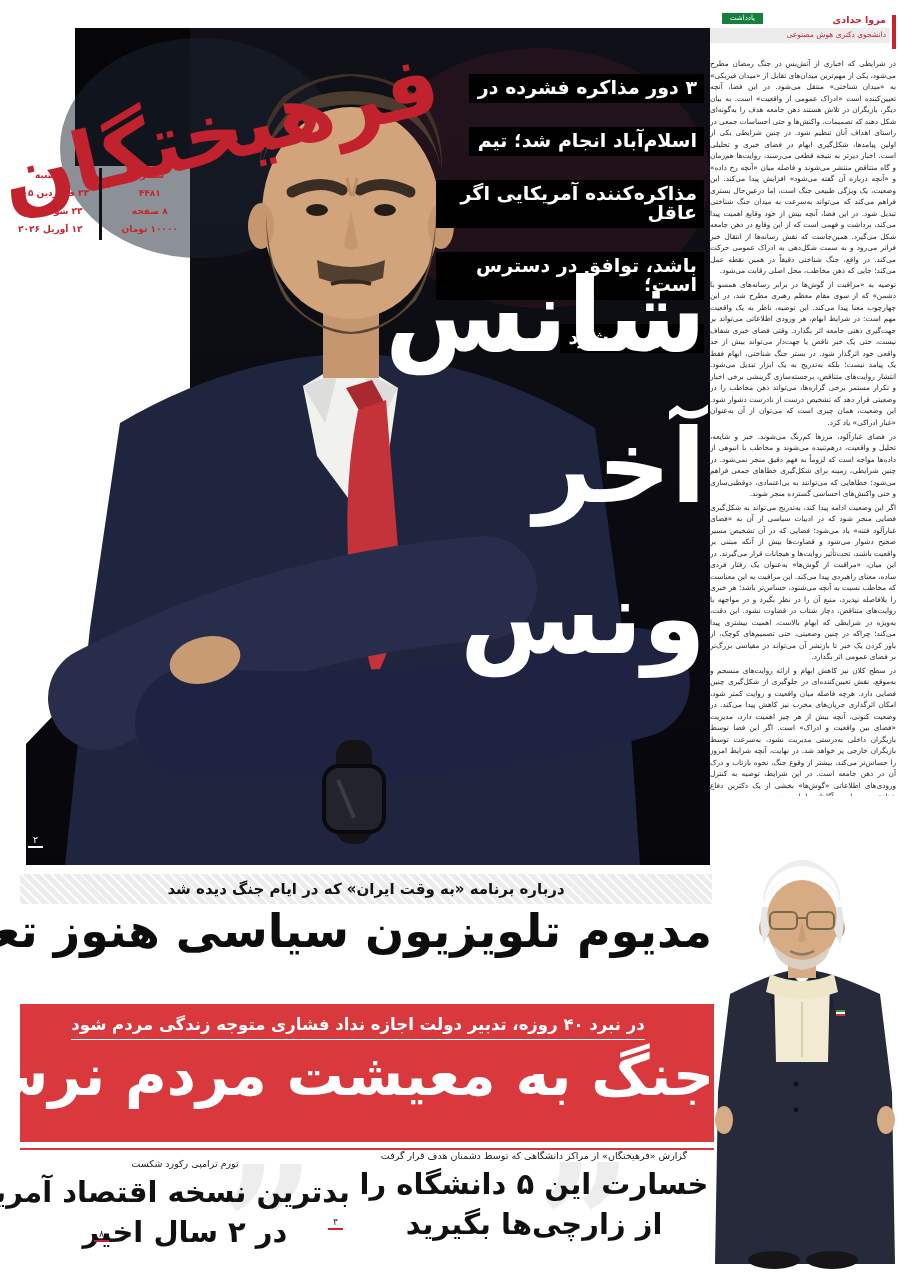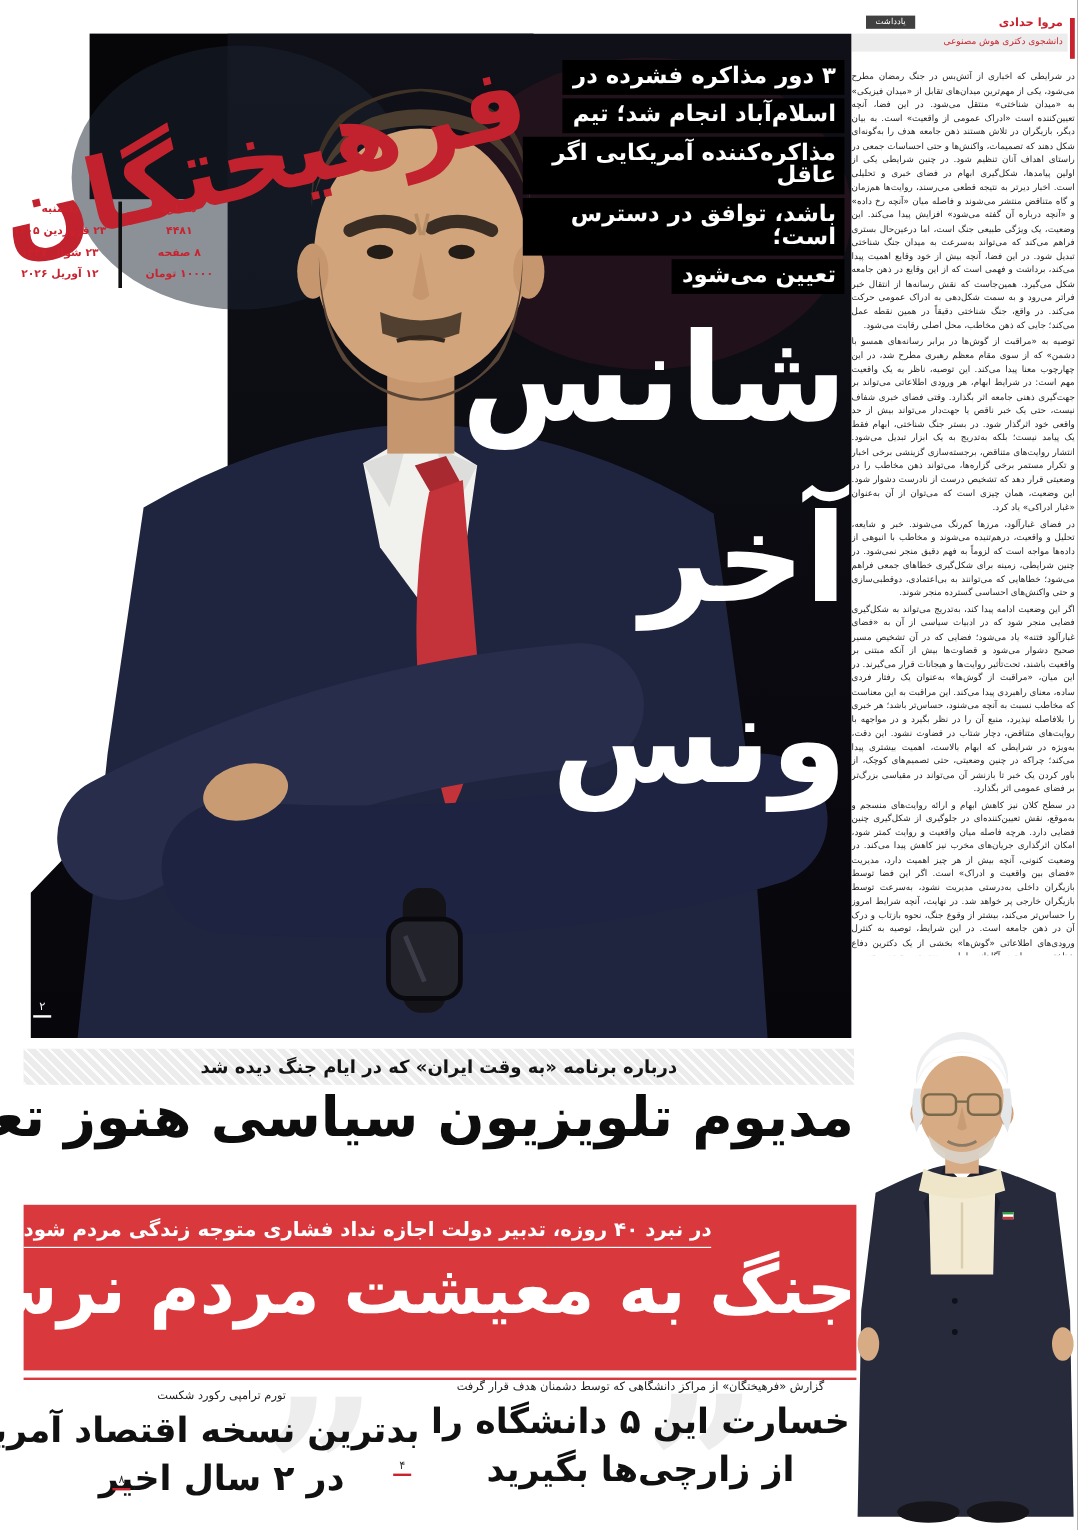--- a/index.html
+++ b/index.html
@@ -26,21 +26,21 @@
   #masthead-box{position:absolute;left:75px;top:28px;width:370px;height:138px;background:#060609;z-index:1;}
   #vance-svg{position:absolute;left:20px;top:28px;width:690px;height:837px;z-index:1;}
   #logo{position:absolute;left:14px;top:30px;width:430px;height:210px;z-index:3;
         transform:rotate(-13deg);color:#c2222d;font-size:84px;font-weight:bold;
         text-align:center;line-height:200px;letter-spacing:-4px;}
   #dateblock{position:absolute;left:6px;top:166px;width:188px;z-index:3;display:flex;direction:rtl;}
   #dateblock .col{flex:1;font-size:9px;font-weight:bold;line-height:18px;text-align:center;}
   #dateblock .divider{width:3px;background:#111;margin:2px 4px;height:72px;}
   
   #lead-kickers{position:absolute;left:436px;top:50px;width:268px;z-index:4;text-align:right;}
-  #lead-kickers .strip{margin-bottom:3px;line-height:1;}
+  #lead-kickers .strip{margin-bottom:3px;line-height:1;margin-top:24px;}
   #lead-kickers .strip span{display:inline-block;background:#000;color:#fff;font-size:19px;
         font-weight:bold;padding:4px 7px 6px 9px;letter-spacing:-.5px;}
   
   #lead-headline{position:absolute;left:440px;top:240px;width:266px;z-index:4;text-align:right;
         color:#fff;font-size:102px;font-weight:bold;line-height:151px;letter-spacing:-2px;white-space:nowrap;}
   .pagemark{position:absolute;z-index:5;font-size:9.5px;text-align:center;padding:0 5px 1px 5px;}
   #page2{left:28px;top:834px;color:#fff;border-bottom:2.5px solid #fff;}
   
   #tv-kicker{position:absolute;left:20px;top:874px;width:692px;height:30px;z-index:2;
       background:#ececec;
@@ -160,21 +160,21 @@
     <div>شانس</div>
     <div>آخر</div>
     <div>ونس</div>
   </div>
 
   <div id="page2" class="pagemark">۲</div>
 
   <div id="opinion-col">
     <div class="byline">
       <div class="bar" style="background:#c8232e"></div>
-      <div class="tag" style="background:#404040">یادداشت</div>
+      <div class="tag" style="background:#15803d">یادداشت</div>
       <div class="gray"></div>
       <div class="name" style="color:#c8232e">مروا حدادی</div>
       <div class="role" style="color:#c8232e">دانشجوی دکتری هوش مصنوعی</div>
     </div>
     <div class="op-body">
       <p>در شرایطی که اخباری از آتش‌بس در جنگ رمضان مطرح می‌شود، یکی از مهم‌ترین میدان‌های تقابل از «میدان فیزیکی» به «میدان شناختی» منتقل می‌شود. در این فضا، آنچه تعیین‌کننده است «ادراک عمومی از واقعیت» است. به بیان دیگر، بازیگران در تلاش هستند ذهن جامعه هدف را به‌گونه‌ای شکل دهند که تصمیمات، واکنش‌ها و حتی احساسات جمعی در راستای اهداف آنان تنظیم شود. در چنین شرایطی یکی از اولین پیامدها، شکل‌گیری ابهام در فضای خبری و تحلیلی است. اخبار دیرتر به نتیجه قطعی می‌رسند، روایت‌ها هم‌زمان و گاه متناقض منتشر می‌شوند و فاصله میان «آنچه رخ داده» و «آنچه درباره آن گفته می‌شود» افزایش پیدا می‌کند. این وضعیت، یک ویژگی طبیعی جنگ است، اما درعین‌حال بستری فراهم می‌کند که می‌تواند به‌سرعت به میدان جنگ شناختی تبدیل شود. در این فضا، آنچه بیش از خود وقایع اهمیت پیدا می‌کند، برداشت و فهمی است که از این وقایع در ذهن جامعه شکل می‌گیرد. همین‌جاست که نقش رسانه‌ها از انتقال خبر فراتر می‌رود و به سمت شکل‌دهی به ادراک عمومی حرکت می‌کند. در واقع، جنگ شناختی دقیقاً در همین نقطه عمل می‌کند؛ جایی که ذهن مخاطب، محل اصلی رقابت می‌شود.</p>
       <p>توصیه به «مراقبت از گوش‌ها در برابر رسانه‌های همسو با دشمن» که از سوی مقام معظم رهبری مطرح شد، در این چهارچوب معنا پیدا می‌کند. این توصیه، ناظر به یک واقعیت مهم است: در شرایط ابهام، هر ورودی اطلاعاتی می‌تواند بر جهت‌گیری ذهنی جامعه اثر بگذارد. وقتی فضای خبری شفاف نیست، حتی یک خبر ناقص یا جهت‌دار می‌تواند بیش از حد واقعی خود اثرگذار شود. در بستر جنگ شناختی، ابهام فقط یک پیامد نیست؛ بلکه به‌تدریج به یک ابزار تبدیل می‌شود. انتشار روایت‌های متناقض، برجسته‌سازی گزینشی برخی اخبار و تکرار مستمر برخی گزاره‌ها، می‌تواند ذهن مخاطب را در وضعیتی قرار دهد که تشخیص درست از نادرست دشوار شود. این وضعیت، همان چیزی است که می‌توان از آن به‌عنوان «غبار ادراکی» یاد کرد.</p>
       <p>در فضای غبارآلود، مرزها کم‌رنگ می‌شوند. خبر و شایعه، تحلیل و واقعیت، درهم‌تنیده می‌شوند و مخاطب با انبوهی از داده‌ها مواجه است که لزوماً به فهم دقیق منجر نمی‌شود. در چنین شرایطی، زمینه برای شکل‌گیری خطاهای جمعی فراهم می‌شود؛ خطاهایی که می‌توانند به بی‌اعتمادی، دوقطبی‌سازی و حتی واکنش‌های احساسی گسترده منجر شوند.</p>
       <p>اگر این وضعیت ادامه پیدا کند، به‌تدریج می‌تواند به شکل‌گیری فضایی منجر شود که در ادبیات سیاسی از آن به «فضای غبارآلود فتنه» یاد می‌شود؛ فضایی که در آن تشخیص مسیر صحیح دشوار می‌شود و قضاوت‌ها بیش از آنکه مبتنی بر واقعیت باشند، تحت‌تأثیر روایت‌ها و هیجانات قرار می‌گیرند. در این میان، «مراقبت از گوش‌ها» به‌عنوان یک رفتار فردی ساده، معنای راهبردی پیدا می‌کند. این مراقبت به این معناست که مخاطب نسبت به آنچه می‌شنود، حساس‌تر باشد؛ هر خبری را بلافاصله نپذیرد، منبع آن را در نظر بگیرد و در مواجهه با روایت‌های متناقض، دچار شتاب در قضاوت نشود. این دقت، به‌ویژه در شرایطی که ابهام بالاست، اهمیت بیشتری پیدا می‌کند؛ چراکه در چنین وضعیتی، حتی تصمیم‌های کوچک، از باور کردن یک خبر تا بازنشر آن می‌تواند در مقیاسی بزرگ‌تر بر فضای عمومی اثر بگذارد.</p>
       <p>در سطح کلان نیز کاهش ابهام و ارائه روایت‌های منسجم و به‌موقع، نقش تعیین‌کننده‌ای در جلوگیری از شکل‌گیری چنین فضایی دارد. هرچه فاصله میان واقعیت و روایت کمتر شود، امکان اثرگذاری جریان‌های مخرب نیز کاهش پیدا می‌کند. در وضعیت کنونی، آنچه بیش از هر چیز اهمیت دارد، مدیریت «فضای بین واقعیت و ادراک» است. اگر این فضا توسط بازیگران داخلی به‌درستی مدیریت نشود، به‌سرعت توسط بازیگران خارجی پر خواهد شد. در نهایت، آنچه شرایط امروز را حساس‌تر می‌کند، بیشتر از وقوع جنگ، نحوه بازتاب و درک آن در ذهن جامعه است. در این شرایط، توصیه به کنترل ورودی‌های اطلاعاتی «گوش‌ها» بخشی از یک دکترین دفاع شناختی و مواجهه آگاهانه با این وضعیت پیچیده محسوب می‌شود.</p>
@@ -224,21 +224,21 @@
     <path d="M62,94 Q90,122 118,94 Q116,114 90,118 Q64,114 62,94 Z" fill="#d9d2c6" opacity="0.95"></path>
     <path d="M78,99 Q90,106 102,99" stroke="#8c7a66" stroke-width="2.4" fill="none"></path>
   </svg>
 
   <div id="tv-kicker">
     <span>درباره برنامه «به وقت ایران» که در ایام جنگ دیده شد</span>
   </div>
   <div id="tv-headline">مدیوم تلویزیون سیاسی هنوز تعطیل نشده</div>
 
   <div id="red-box" style="background:#d9383c">
-    <div style="text-align:left">
+    <div style="text-align:center">
       <span class="rk">در نبرد ۴۰ روزه، تدبیر دولت اجازه نداد فشاری متوجه زندگی مردم شود</span>
     </div>
     <div class="rh">جنگ به معیشت مردم نرسید</div>
   </div>
   <div id="red-rule" style="background:#d9383c"></div>
 
   <div id="econ" class="bottom-block">
     <div class="bigquote">”</div>
     <div class="bb-kicker">تورم ترامپی رکورد شکست</div>
     <div class="bb-headline">

